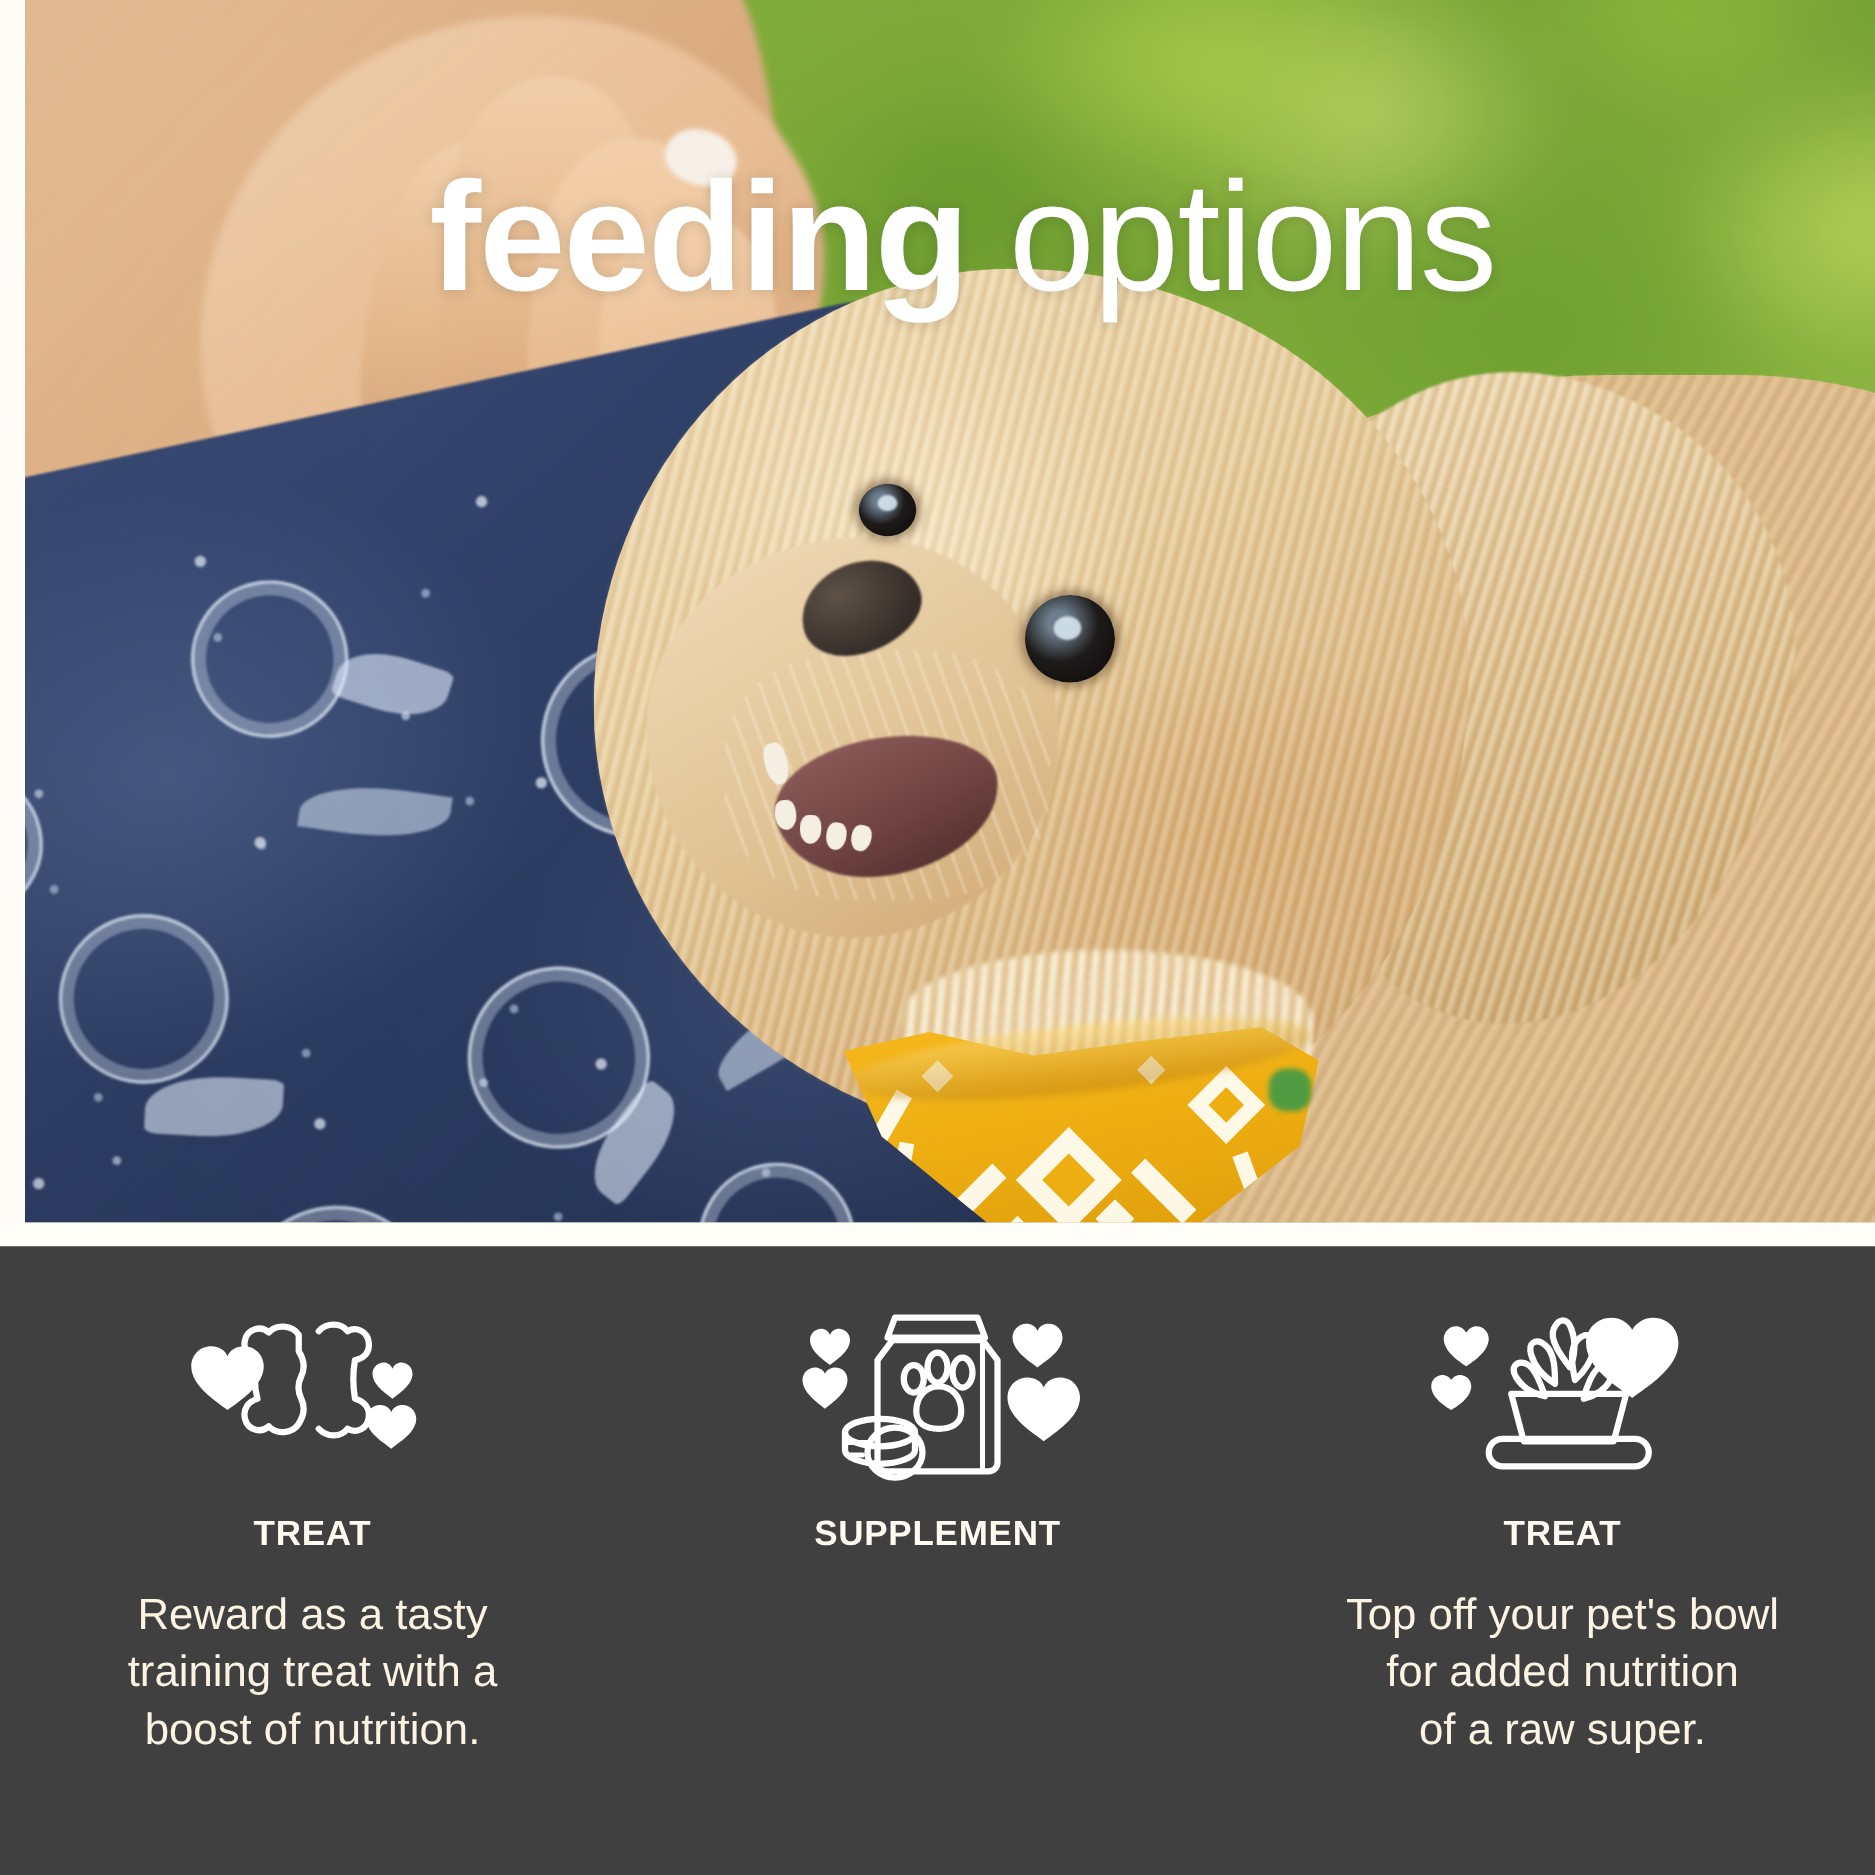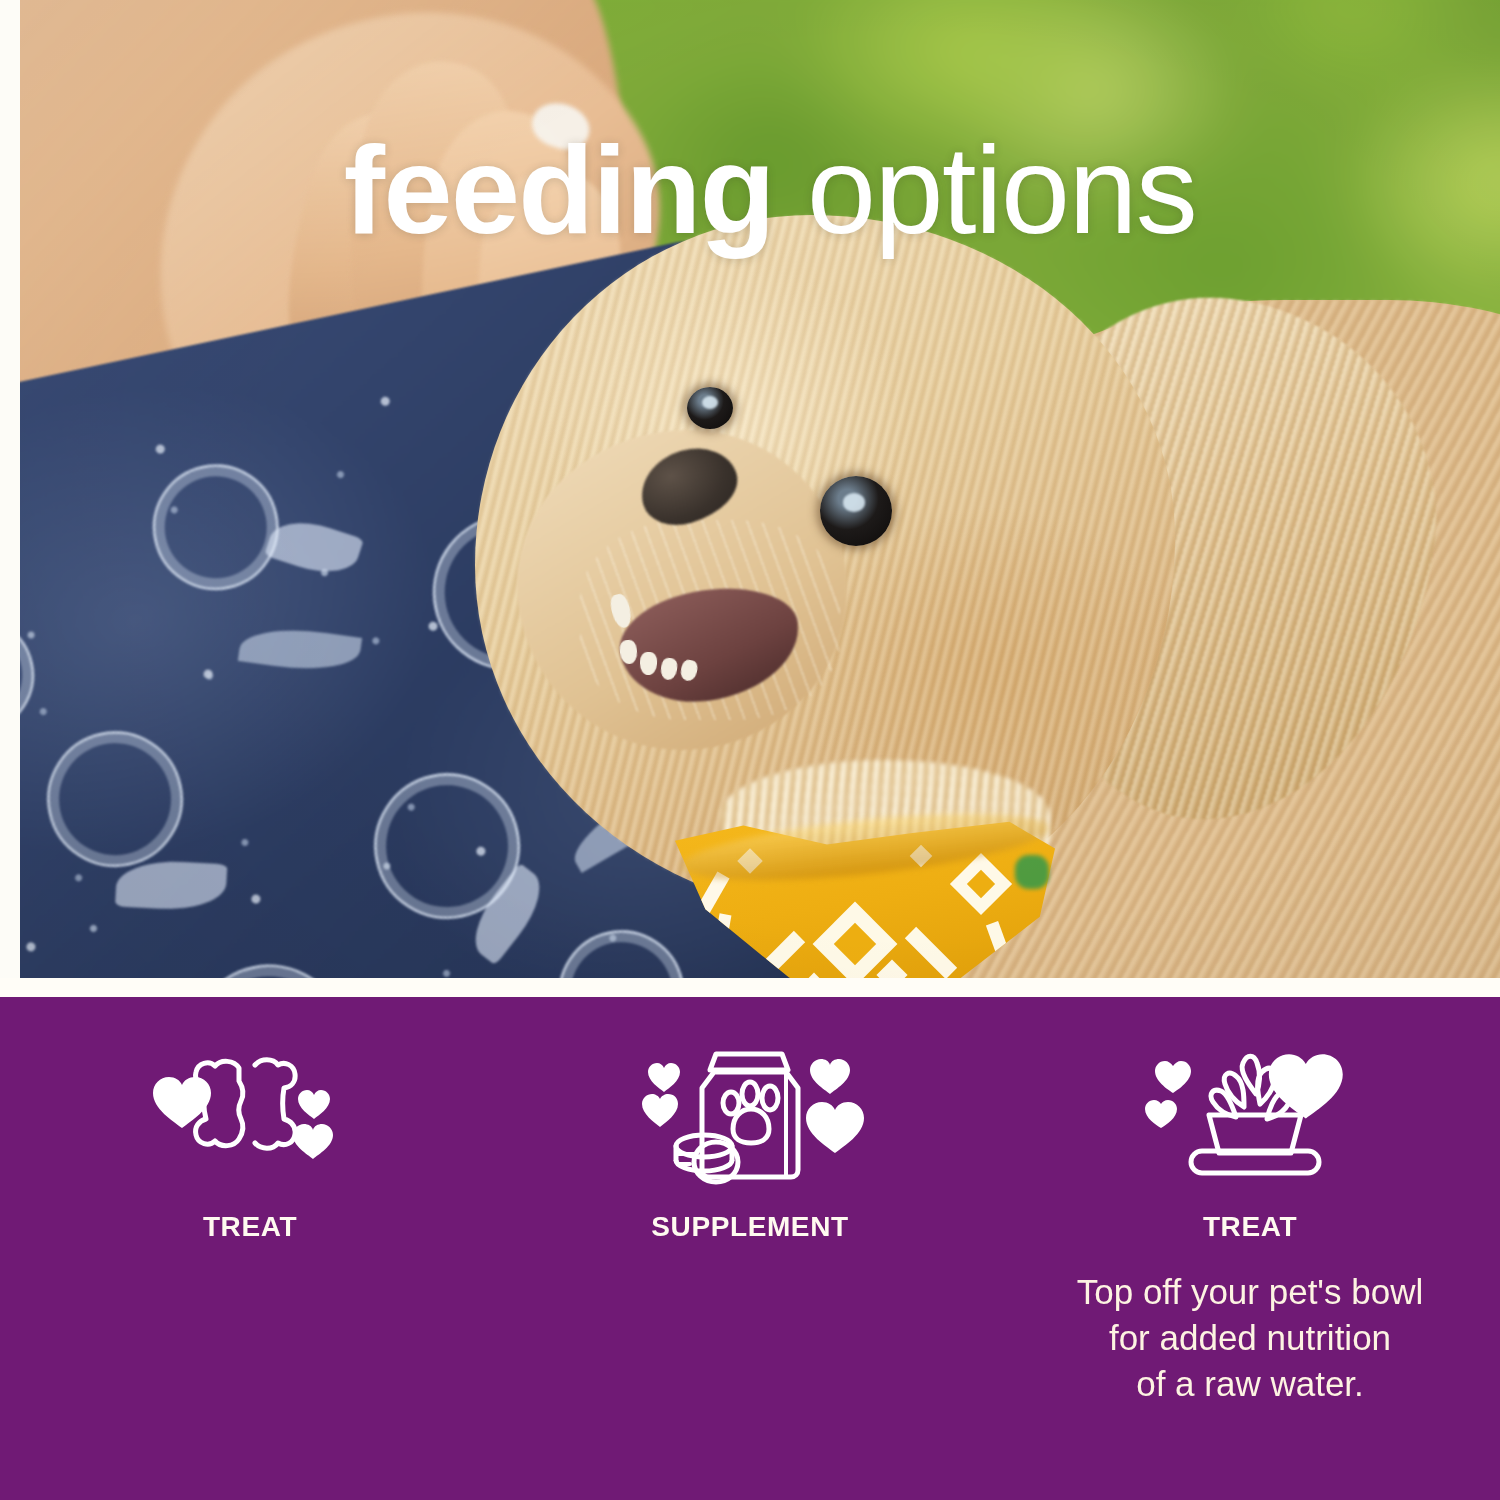--- a/index.html
+++ b/index.html
@@ -390,21 +390,21 @@
     left: 0; top: 978px;
     width: 1500px; height: 19px;
     background: #fffdf7;
   }
 
   
   .panel {
     position: absolute;
     left: 0; top: 997px;
     width: 1500px; height: 503px;
-    background: #701a75;
+    background: #404040;
   }
   .cols {
     display: flex;
     width: 1500px;
     height: 503px;
     padding-top: 50px;
     box-sizing: border-box;
   }
   .col {
     flex: 1 1 0;
@@ -544,20 +544,23 @@
 
             <path d="M120 18c6-7 18-7 23 0 7-4 16 0 17 9 1 8-4 13-11 14-2 11-2 19 0 31 7 2 12 7 11 15-1 9-10 13-17 9-5 7-17 7-23 0" stroke="#ffffff" stroke-width="5" stroke-linecap="round" stroke-linejoin="round" fill="none"></path>
 
             <path d="M104 21c-5-8-18-9-24-2-6-6-17-3-19 6-2 8 3 14 10 16-3 11-3 20 0 31-7 2-12 8-10 16 2 9 13 12 19 6 6 7 19 6 24-2 5-8 5-14 2-20-3-6-3-12 0-18 3-6 3-12-2-20z" stroke="#ffffff" stroke-width="5" stroke-linecap="round" stroke-linejoin="round" fill="none"></path>
 
             <path d="M163 52c0-5 4-9 9-9 3 0 6 2 7 5 1-3 4-5 7-5 5 0 9 4 9 9 0 9-11 16-16 20-5-4-16-11-16-20z" fill="#ffffff"></path>
             <path d="M158 88c0-6 5-11 11-11 4 0 8 2 9 6 1-4 5-6 9-6 6 0 11 5 11 11 0 11-14 19-20 24-6-5-20-13-20-24z" fill="#ffffff"></path>
           </svg>
         </div>
         <div class="col-title">TREAT</div>
+        <div class="col-body">Reward as a tasty
+training treat with a
+boost of nutrition.</div>
       </div>
 
       <div class="col">
         <div class="icon-wrap">
           <svg width="240" height="150" viewBox="0 0 240 150" fill="none" aria-hidden="true">
 
             <path d="M18 30c0-5 4-9 9-9 3 0 6 2 7 5 1-3 4-5 7-5 5 0 9 4 9 9 0 9-11 16-16 20-5-4-16-11-16-20z" fill="#ffffff"></path>
             <path d="M12 62c0-6 5-10 10-10 3 0 7 2 8 5 1-3 5-5 8-5 6 0 10 4 10 10 0 10-12 18-18 23-6-5-18-13-18-23z" fill="#ffffff"></path>
 
             <path d="M84 30h72l12 16v82c0 4-3 7-7 7H79c-4 0-7-3-7-7V46z" stroke="#ffffff" stroke-width="5" stroke-linejoin="round" fill="none"></path>
@@ -600,19 +603,19 @@
             <path d="M86 44c-8-3-13 3-8 11 5 8 14 13 23 15-3-9-8-23-15-26z" stroke="#ffffff" stroke-width="5" stroke-linejoin="round" fill="none"></path>
             <path d="M146 46c8-4 13 2 8 10-5 9-14 14-22 16 2-9 7-23 14-26z" stroke="#ffffff" stroke-width="5" stroke-linejoin="round" fill="none"></path>
 
             <path d="M74 68h92l-10 38H84z" stroke="#ffffff" stroke-width="5" stroke-linejoin="round" fill="none"></path>
             <rect x="56" y="104" width="128" height="22" rx="11" stroke="#ffffff" stroke-width="5" fill="none"></rect>
           </svg>
         </div>
         <div class="col-title">TREAT</div>
         <div class="col-body">Top off your pet's bowl
 for added nutrition
-of a raw water.</div>
+of a raw super.</div>
       </div>
 
     </div>
   </div>
 
 </div>
 
 </body></html>

